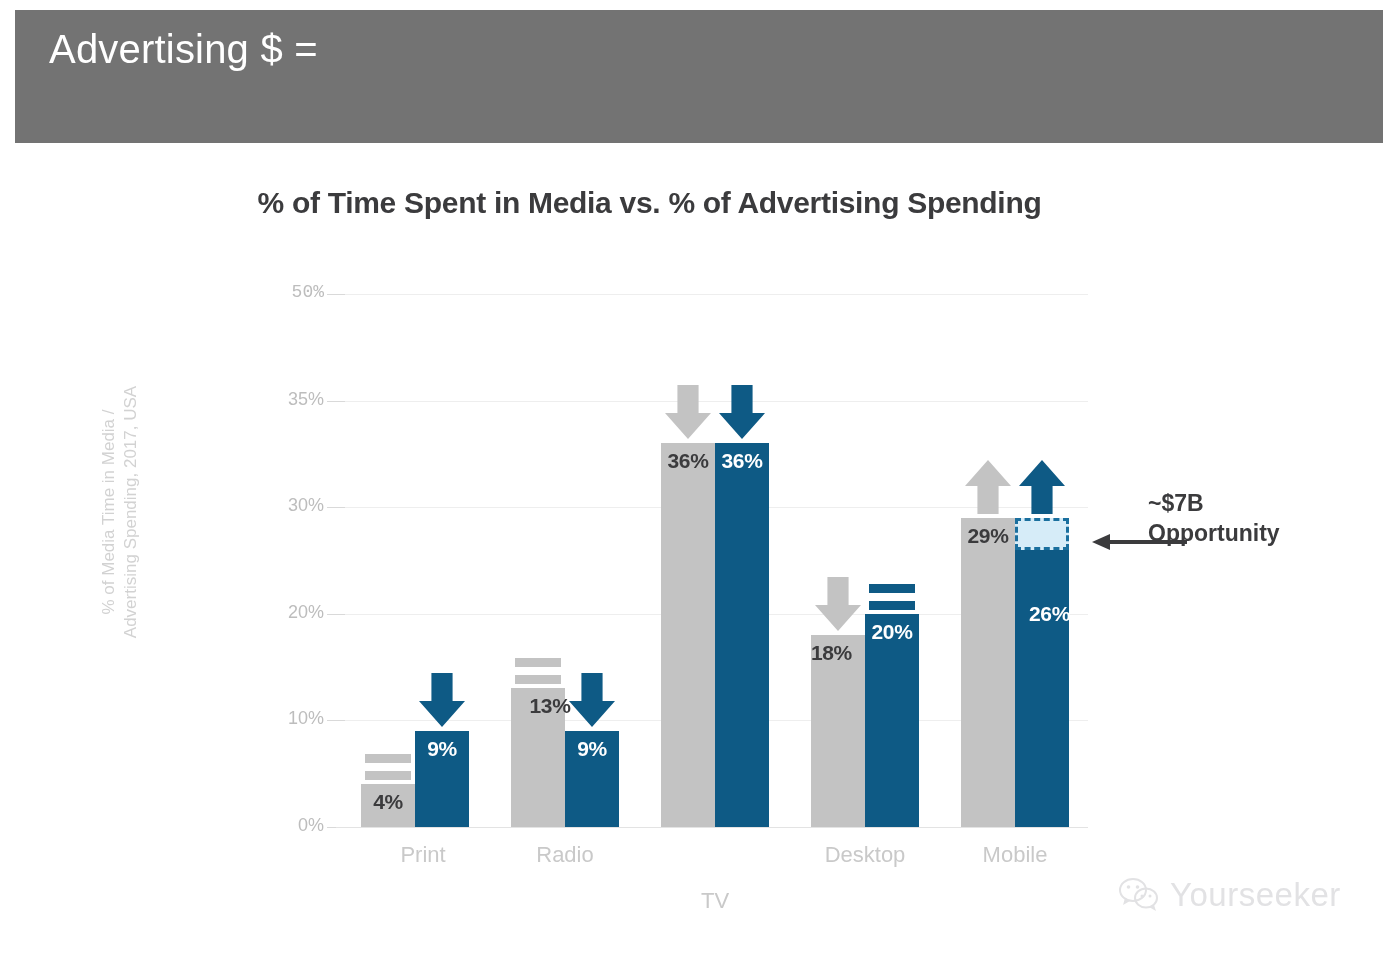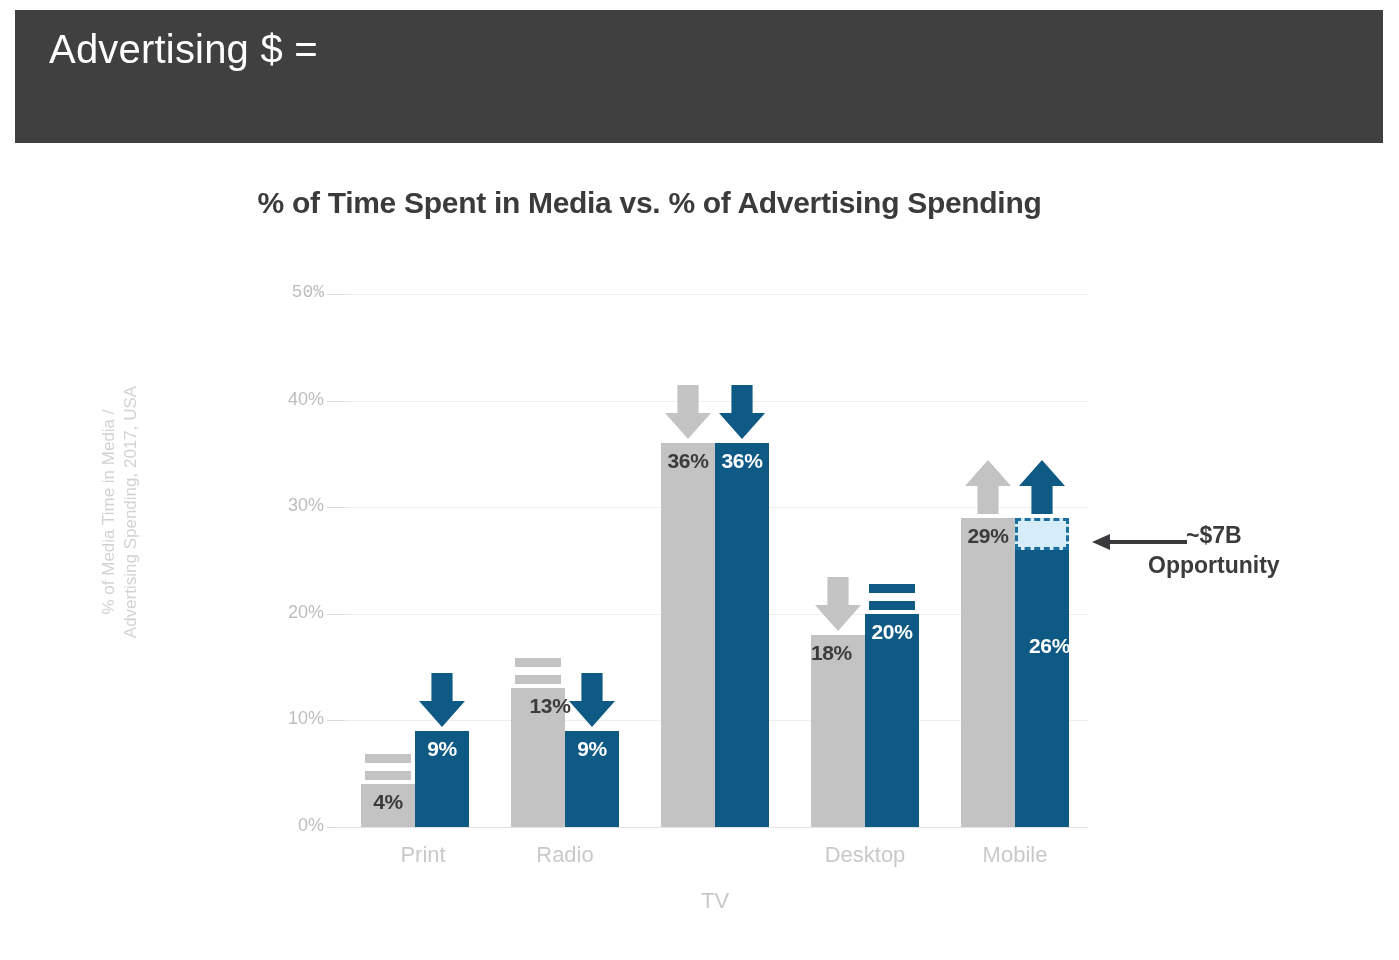--- a/index.html
+++ b/index.html
@@ -7,21 +7,21 @@
     width:1399px;height:960px;
     background:#ffffff;
     font-family:"Liberation Sans",sans-serif;
     overflow:hidden;position:relative;
   }
   #slide{position:absolute;inset:0;}
 
   
   .banner{
     position:absolute;left:15px;top:10px;width:1368px;height:133px;
-    background:#404040;
+    background:#737373;
     box-sizing:border-box;
     padding:14px 0 4px 34px;
   }
   .banner-line{
     color:#ffffff;
     font-size:40px;
     line-height:51px;
     font-weight:400;
     letter-spacing:.2px;
     white-space:nowrap;
@@ -149,21 +149,21 @@
           <span class="tick"></span>
         </div>
         <div class="ytick-label" style="left: 264px; top: 601.8px;">20%</div>
         <div class="gridline" style="top: 507.2px;">
           <span class="tick"></span>
         </div>
         <div class="ytick-label" style="left: 264px; top: 495.2px;">30%</div>
         <div class="gridline" style="top: 400.6px;">
           <span class="tick"></span>
         </div>
-        <div class="ytick-label" style="left: 264px; top: 388.6px;">40%</div>
+        <div class="ytick-label" style="left: 264px; top: 388.6px;">35%</div>
         <div class="gridline" style="top: 294px;">
           <span class="tick"></span>
         </div>
         <div class="ytick-label" style="left: 264px; top: 282px; font-family: Liberation Mono, monospace;">50%</div>
         <div class="baseline" style="top: 827px;"></div>
       </div>
 
     <div id="plot-layer">
         <div class="bar gray" style="left: 361px; top: 784.36px; width: 54px; height: 42.64px; background: rgb(195, 195, 195);"></div>
         <div class="bar-label on-gray" style="left: 361px; top: 790.36px; width: 54px;">4%</div>
@@ -210,40 +210,53 @@
           <i style="background:#0e5a85"></i>
           <i class="sp"></i>
           <i style="background:#0e5a85"></i>
         </div>
         <div class="bar gray" style="left: 961px; top: 517.86px; width: 54px; height: 309.14px; background: rgb(195, 195, 195);"></div>
         <div class="bar-label on-gray" style="left: 961px; top: 523.86px; width: 54px;">29%</div>
         <div class="marker" style="left: 965px; top: 459.86px; width: 46px; height: 54px;"><svg width="46" height="54">
          <polygon points="23,0 46,25.919999999999998 33.58,25.919999999999998 33.58,54 12.42,54 12.42,25.919999999999998 0,25.919999999999998" fill="#c3c3c3"></polygon>
           </svg></div>
         <div class="bar blue" style="left: 1015px; top: 549.84px; width: 54px; height: 277.16px; background: rgb(14, 90, 133);"></div>
-        <div class="bar-label on-blue" style="left: 1015px; top: 601.84px; width: 69px; margin-top: 32px;">26%</div>
+        <div class="bar-label on-blue" style="left: 1015px; top: 601.84px; width: 69px;">26%</div>
         <div class="marker" style="left: 1019px; top: 459.86px; width: 46px; height: 54px;"><svg width="46" height="54">
          <polygon points="23,0 46,25.919999999999998 33.58,25.919999999999998 33.58,54 12.42,54 12.42,25.919999999999998 0,25.919999999999998" fill="#0e5a85"></polygon>
           </svg></div>
       </div>
 
     <div id="xlabel-layer">
         <div class="xlabel" style="left: 343px; top: 842px; width: 160px;">Print</div>
         <div class="xlabel" style="left: 485px; top: 842px; width: 160px;">Radio</div>
         <div class="xlabel" style="left: 635px; top: 888px; width: 160px;">TV</div>
         <div class="xlabel" style="left: 785px; top: 842px; width: 160px;">Desktop</div>
         <div class="xlabel" style="left: 935px; top: 842px; width: 160px;">Mobile</div>
       </div>
 
     <div class="opp-box" id="opp-box" style="left: 1015px; width: 54px; top: 517.86px; height: 31.98px; background: rgb(214, 236, 248); border-color: rgb(26, 111, 158);"></div>
     <svg class="opp-arrow" id="opp-arrow" width="96" height="22" style="left:1092px;top:531px;">
       <line x1="95" y1="11" x2="16" y2="11" stroke="#3b3b3d" stroke-width="4"></line>
       <polygon points="0,11 18,3 18,19" fill="#3b3b3d"></polygon>
     </svg>
-    <div class="opp-annot" style="left:1148px;top:520px;text-align:center;">
+    <div class="opp-annot" style="left:1148px;top:488px;">
       <div>~$7B</div>
       <div>Opportunity</div>
     </div>
 
   </div>
 
+  <div class="watermark">
+    <svg width="42" height="36" viewBox="0 0 42 36">
+      <ellipse cx="15" cy="13" rx="13" ry="11" fill="none" stroke="#e2e2e4" stroke-width="2"></ellipse>
+      <polygon points="7,21 5,28 12,24" fill="#e2e2e4"></polygon>
+      <circle cx="10.5" cy="10" r="1.8" fill="#e2e2e4"></circle>
+      <circle cx="19.5" cy="10" r="1.8" fill="#e2e2e4"></circle>
+      <ellipse cx="28" cy="21" rx="11" ry="9.5" fill="none" stroke="#e2e2e4" stroke-width="2"></ellipse>
+      <polygon points="36,28 38,34 31,30" fill="#e2e2e4"></polygon>
+      <circle cx="24" cy="19" r="1.5" fill="#e2e2e4"></circle>
+      <circle cx="32" cy="19" r="1.5" fill="#e2e2e4"></circle>
+    </svg>
+    <span>Yourseeker</span>
+  </div>
 
 </div>
 
 </body></html>

